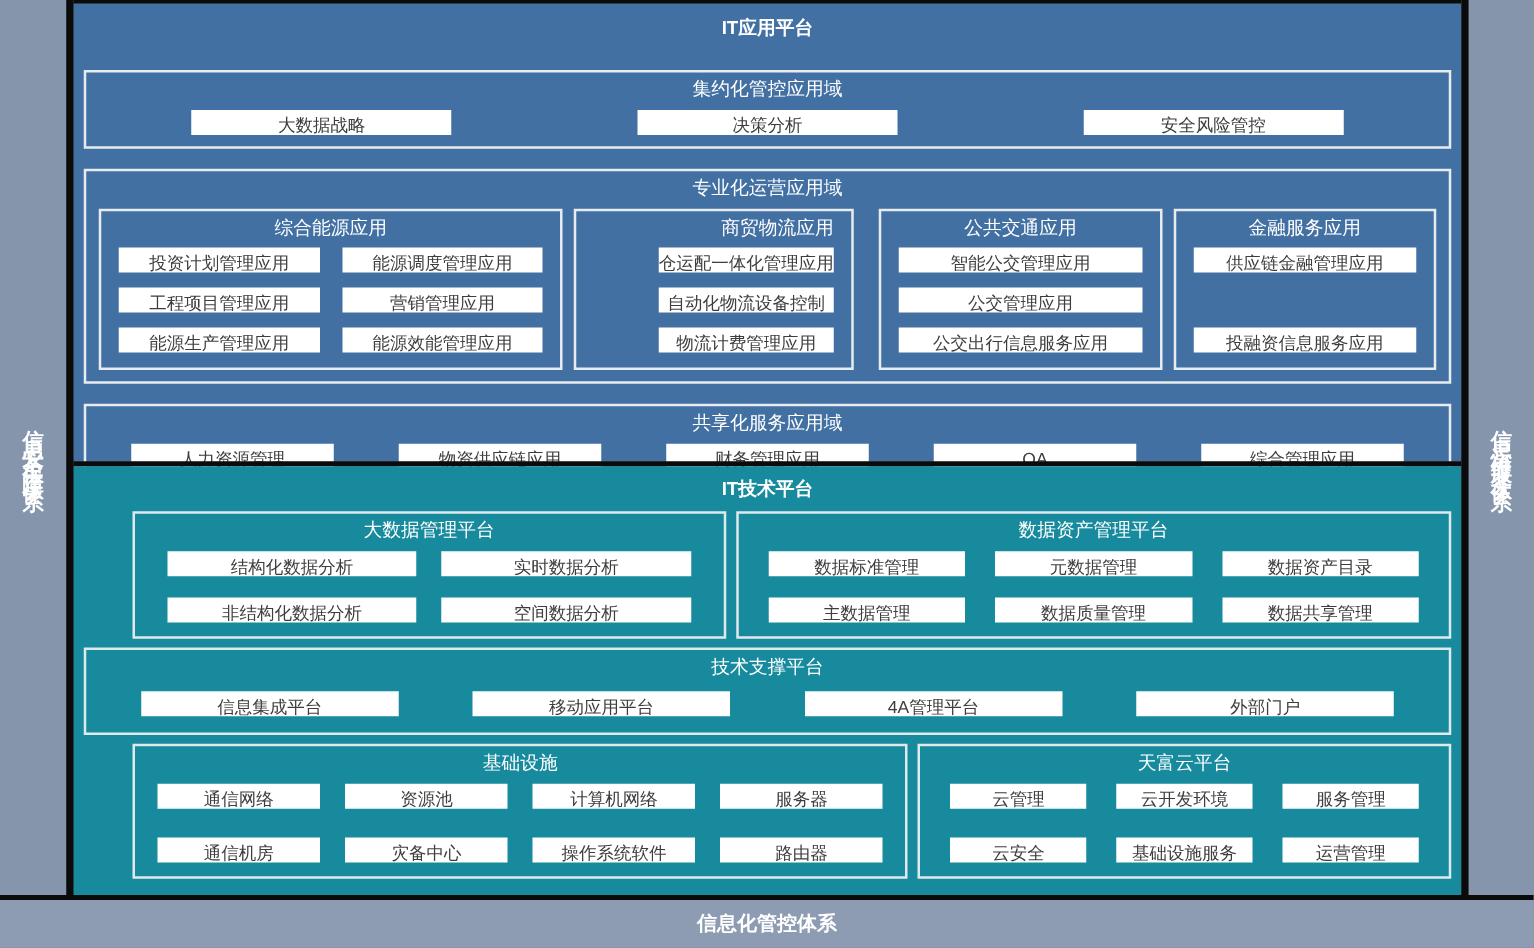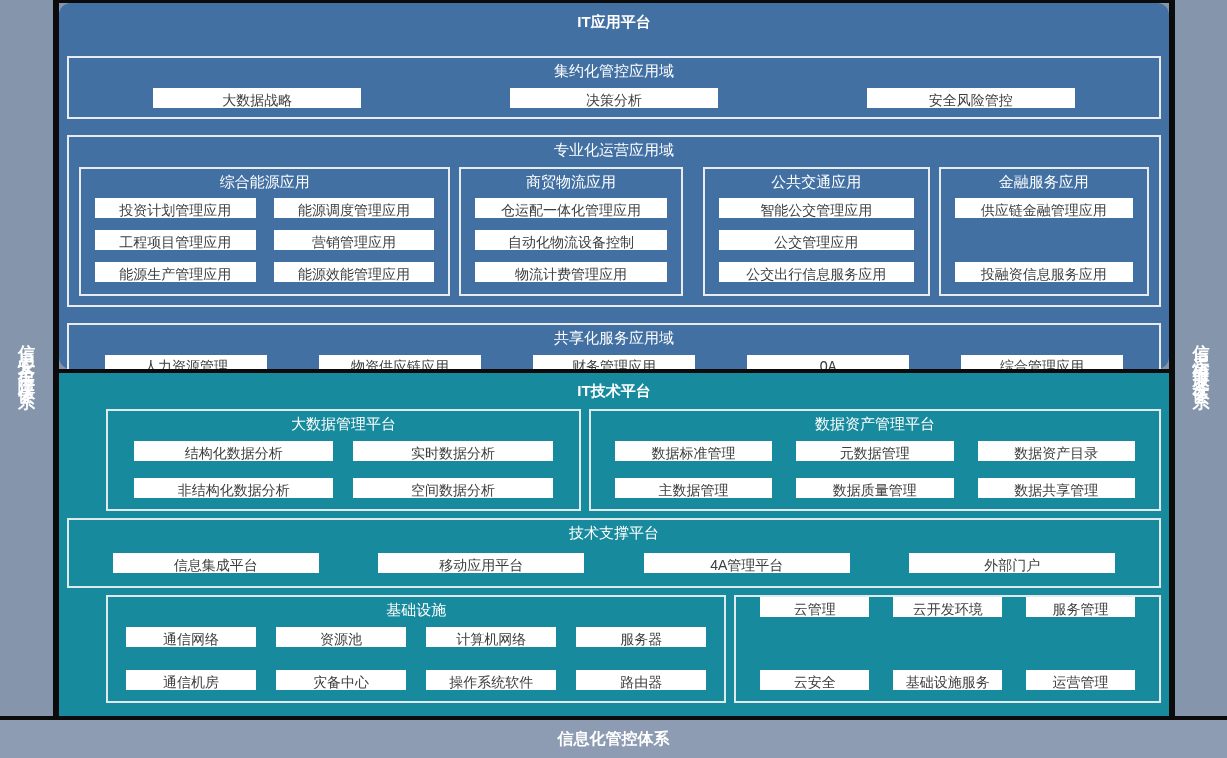--- a/index.html
+++ b/index.html
@@ -17,44 +17,44 @@
   .v-label {
     writing-mode: vertical-lr; text-orientation: upright;
     color: #ffffff; font-weight: bold; font-size: 17px; letter-spacing: 7px;
   }
   .vline { width: 6px; background: #0b0b0b; }
   .hline { height: 4px; background: #0b0b0b; }
 
   .content { flex: 1; display: flex; flex-direction: column; border-top: 3px solid #0b0b0b; min-width: 0; }
 
   
-  .app { background: #4270A3; height: 366px; padding: 3px 8px 7px; display: flex; flex-direction: column; border-radius: 12px; }
+  .app { background: #4270A3; height: 366px; padding: 3px 8px 7px; display: flex; flex-direction: column; }
   .platform-title { color: #fff; font-weight: bold; font-size: 15px; text-align: center; padding: 7px 0 8px; }
   .domain { border: 2px solid #E8ECEF; margin-top: 16px; display: flex; flex-direction: column; padding: 1px 10px 9px; }
   .domain-title { color: #fff; font-size: 15px; text-align: center; padding: 3px 0 7px; }
   .domain.h64 { height: 64px; }
   .domain.h190 { height: 190px; }
 
   .btn {
     background: #ffffff; height: 20px; line-height: 24px;
     font-size: 14px; color: #3d3d3d; text-align: center;
     white-space: nowrap; overflow: hidden;
   }
   .g3 { display: grid; grid-template-columns: repeat(3,1fr); justify-items: center; align-items: center; flex: 1; }
   .g3 .btn { width: 208px; }
-  .g5 { display: grid; grid-template-columns: repeat(5,1fr); justify-items: center; align-items: center; flex: 1; font-family: Liberation Mono, monospace; }
+  .g5 { display: grid; grid-template-columns: repeat(5,1fr); justify-items: center; align-items: center; flex: 1; }
   .g5 .btn { width: 162px; }
 
   .sub-row { flex: 1; display: flex; gap: 9px; }
   .sub-box { border: 2px solid #E8ECEF; display: flex; flex-direction: column; padding: 0 14px 12px; }
   .sub-box .sub-title { color: #fff; font-size: 15px; text-align: center; padding: 4px 0 6px; }
   .sub-box .cols2 { flex: 1; display: grid; grid-template-columns: 1fr 1fr; gap: 12px 18px; align-content: space-between; }
   .sub-box .col1 { flex: 1; display: flex; flex-direction: column; justify-content: space-between; }
   .sub-box.energy { width: 34.7%; }
-  .sub-box.trade  { width: 20.9%; }
+  .sub-box.trade  { width: 20.9%; align-items: flex-end; }
   .sub-box.transit{ width: 21.2%; margin-left: 11px; }
   .sub-box.finance{ flex: 1; }
 
   
   .tech { background: #178A9D; flex: 1; padding: 2px 8px 8px; display: flex; flex-direction: column; }
   .tech-row { display: flex; gap: 8px; padding-left: 39px; }
   .tech-row.r1 { height: 102px; }
   .tech-row.r3 { height: 108px; }
   .tech-box { border: 2px solid #E0E9EC; display: flex; flex-direction: column; padding: 0 14px 11px; }
   .tech-box .sub-title { color: #fff; font-size: 15px; text-align: center; padding: 4px 0 7px; }
@@ -201,20 +201,21 @@
               <div class="btn">资源池</div>
               <div class="btn">计算机网络</div>
               <div class="btn">服务器</div>
               <div class="btn">通信机房</div>
               <div class="btn">灾备中心</div>
               <div class="btn">操作系统软件</div>
               <div class="btn">路由器</div>
             </div>
           </div>
           <div class="tech-box cloud">
+            <div class="sub-title">天富云平台</div>
             <div class="grid3">
               <div class="btn">云管理</div>
               <div class="btn">云开发环境</div>
               <div class="btn">服务管理</div>
               <div class="btn">云安全</div>
               <div class="btn">基础设施服务</div>
               <div class="btn">运营管理</div>
             </div>
           </div>
         </div>

